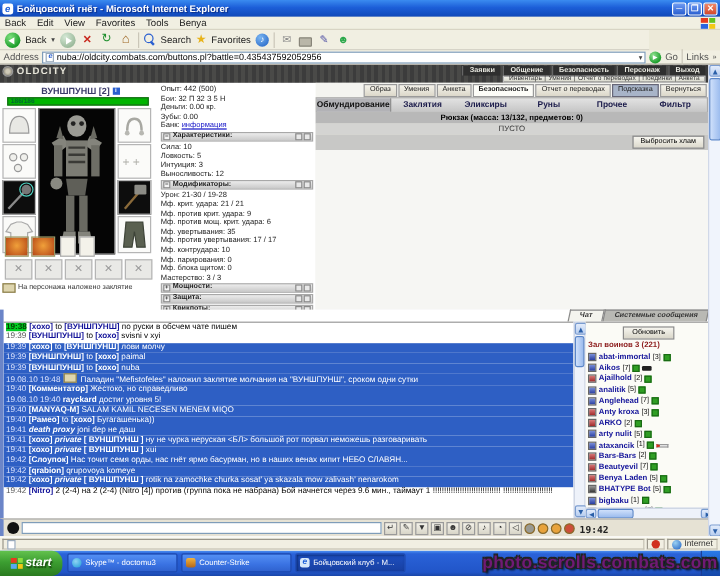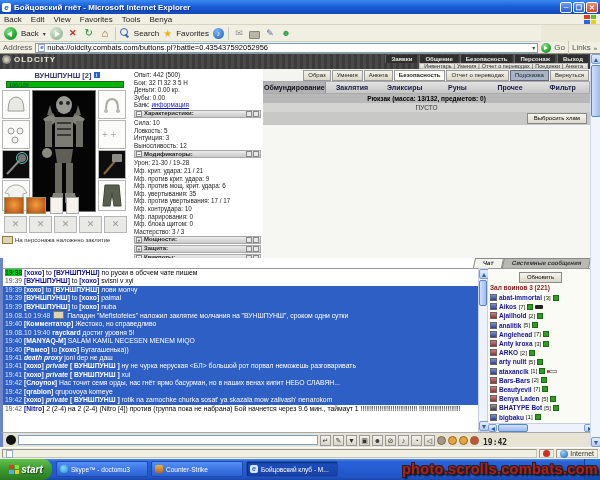--- a/index.html
+++ b/index.html
@@ -193,21 +193,21 @@
   #tasks { position:absolute; left:56px; top:2px; display:flex; gap:3px; }
   .task { width:92px; height:16px; border-radius:2px; background:linear-gradient(180deg,#5490f4,#3a72e2 60%,#2f62cf);
     border:1px solid #1e4ab0; color:#fff; font-size:6.5px; display:flex; align-items:center; gap:3px; padding:0 3px; white-space:nowrap; overflow:hidden; }
   .task.active { background:linear-gradient(180deg,#1d4fc0,#1840a2); box-shadow:inset 1px 1px 2px #0a2a70; }
   .tico2 { width:8px; height:8px; flex:none; border-radius:2px; }
   .skype-ic { background:radial-gradient(circle at 40% 35%,#8fd4f4,#1a9ad8); border-radius:50%; }
   .cs-ic { background:linear-gradient(#f2b33d,#b3661a); }
   .ie-ic2 { background:#d8e8fa; color:#1c5ed8; font-size:7px; font-weight:bold; font-style:italic; text-align:center; line-height:8px; }
   #tray { position:absolute; right:0; top:0; width:16px; height:21px; background:linear-gradient(180deg,#2a7ae8,#1346a8); border-left:1px solid #1a3e98; }
   #tray .ti { position:absolute; left:4px; top:7px; width:8px; height:8px; background:#9ac6f2; border-radius:2px; }
-  #watermark { position:absolute; right:2px; top:461px; font-size:14.5px; font-weight:bold; color:#b91c1c; letter-spacing:0.3px;
+  #watermark { position:absolute; right:2px; top:461px; font-size:14.5px; font-weight:bold; color:#701a75; letter-spacing:0.3px;
     text-shadow:-1px -1px 0 #222,1px -1px 0 #222,-1px 1px 0 #222,1px 1px 0 #222,2px 2px 2px #000; z-index:50; }
 
   svg { display:block; }
 </style>
 </head>
 <body>
 
 <div id="screen">
 
   <div id="titlebar">

